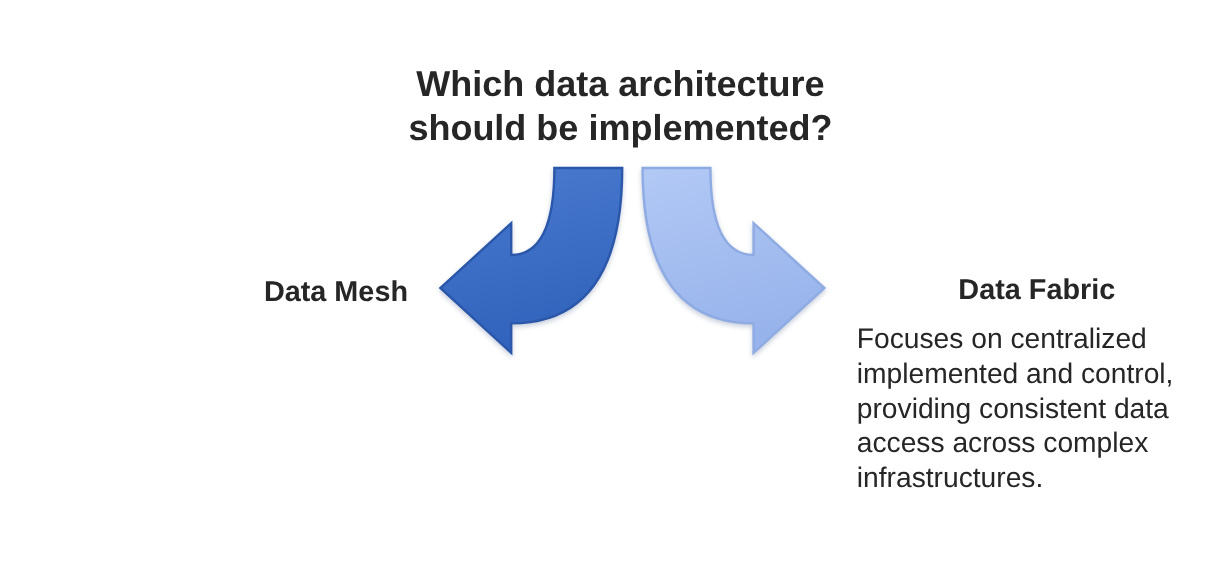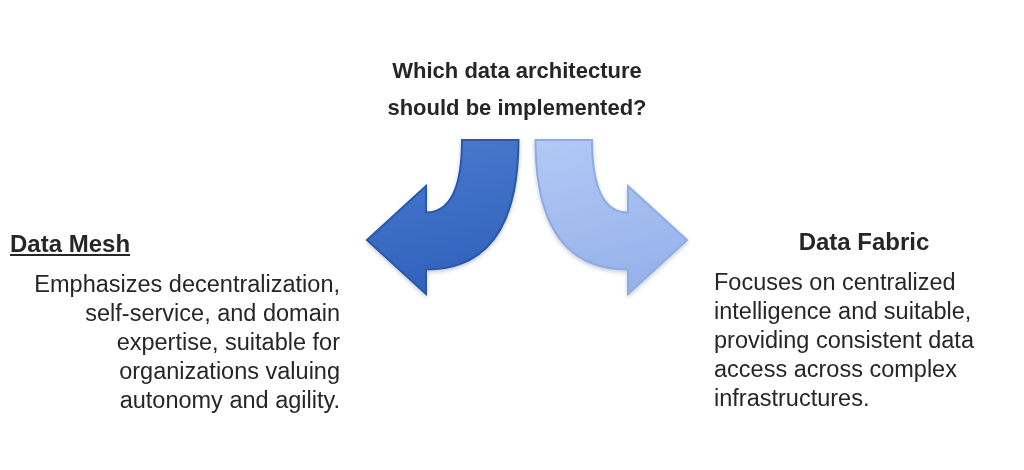--- a/index.html
+++ b/index.html
@@ -15,21 +15,21 @@
     font-family: "Liberation Sans", sans-serif;
     color: #262626;
     overflow: hidden;
   }
   .title {
     position: absolute;
     left: 250px;
     top: 52px;
     width: 534px;
     text-align: center;
-    font-size: 22px;
+    font-size: 30px;
     line-height: 37px;
     font-weight: bold;
     white-space: pre-line;
     color: #262626;
   }
   .arrows-svg {
     position: absolute;
     left: 350px;
     top: 130px;
     width: 360px;
@@ -45,21 +45,21 @@
     font-weight: bold;
     color: #262626;
   }
   .branch-desc {
     position: absolute;
     font-size: 23.5px;
     line-height: 29px;
     white-space: pre-line;
     color: #262626;
   }
-  .heading-left  { left: 10px;  top: 229px; width: 330px; text-align: left; text-decoration: underline; }
+  .heading-left  { left: 10px;  top: 229px; width: 330px; text-align: right; }
   .desc-left     { left: 10px;  top: 270px; width: 330px; text-align: right; }
   .heading-right { left: 714px; top: 227px; width: 300px; text-align: center; }
   .desc-right    { left: 714px; top: 268px; width: 300px; text-align: left; }
 </style>
 </head>
 <body>
 
 <div class="canvas">
 
   <div class="title">Which data architecture
@@ -91,27 +91,22 @@
              L 628 186
              L 687 240
              L 628 294
              L 628 269.5
              Q 535.5 269.5 535.5 140
              Z" fill="url(#gradRight)" stroke="#8FABE3" stroke-width="2" stroke-linejoin="miter"></path>
   </svg>
 
   <div class="branch-heading heading-left">Data Mesh</div>
 
-  <div class="branch-desc desc-left">Emphasizes decentralization,
-self-service, and domain
-expertise, suitable for
-organizations valuing
-autonomy and agility.</div>
 
   <div class="branch-heading heading-right">Data Fabric</div>
 
   <div class="branch-desc desc-right">Focuses on centralized
-intelligence and suitable,
+implemented and control,
 providing consistent data
 access across complex
 infrastructures.</div>
 
 </div>
 
 </body></html>

